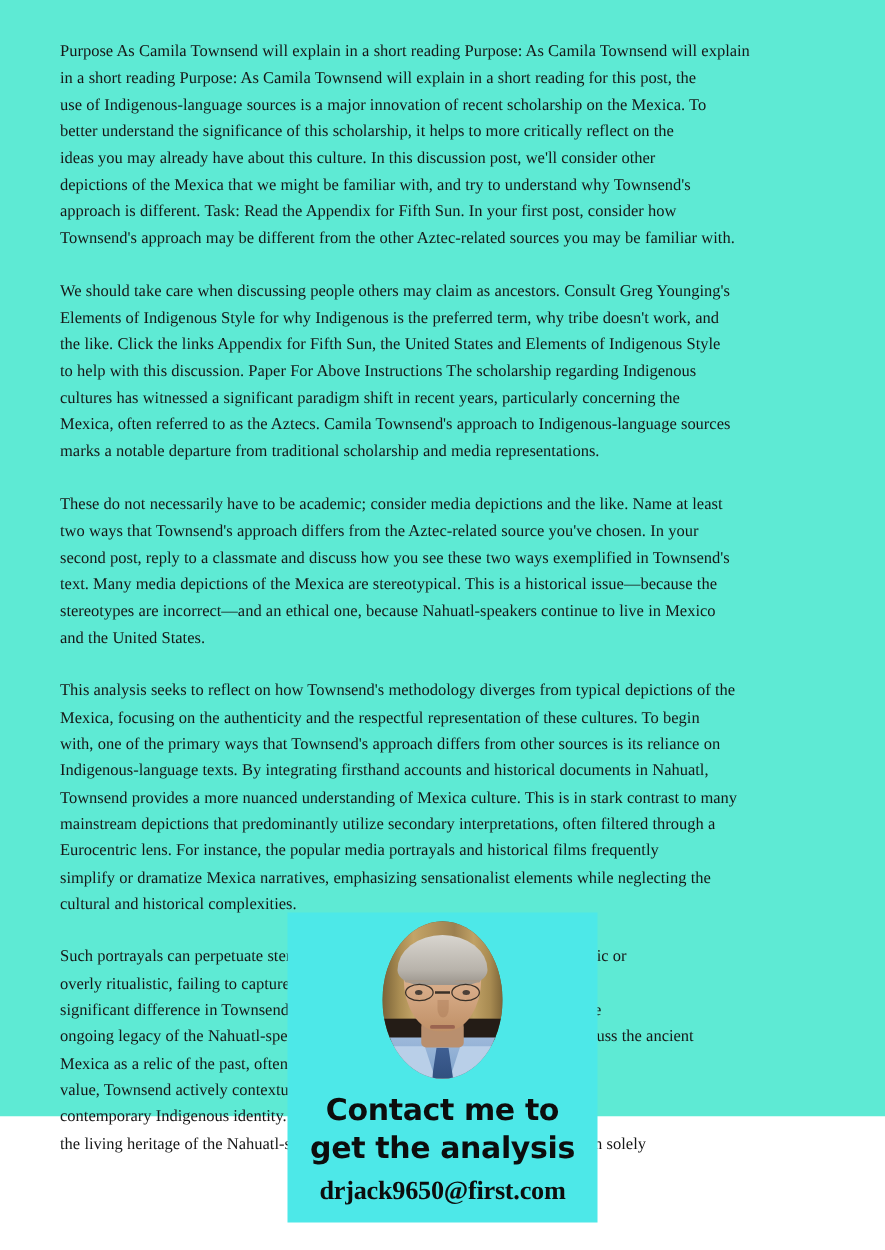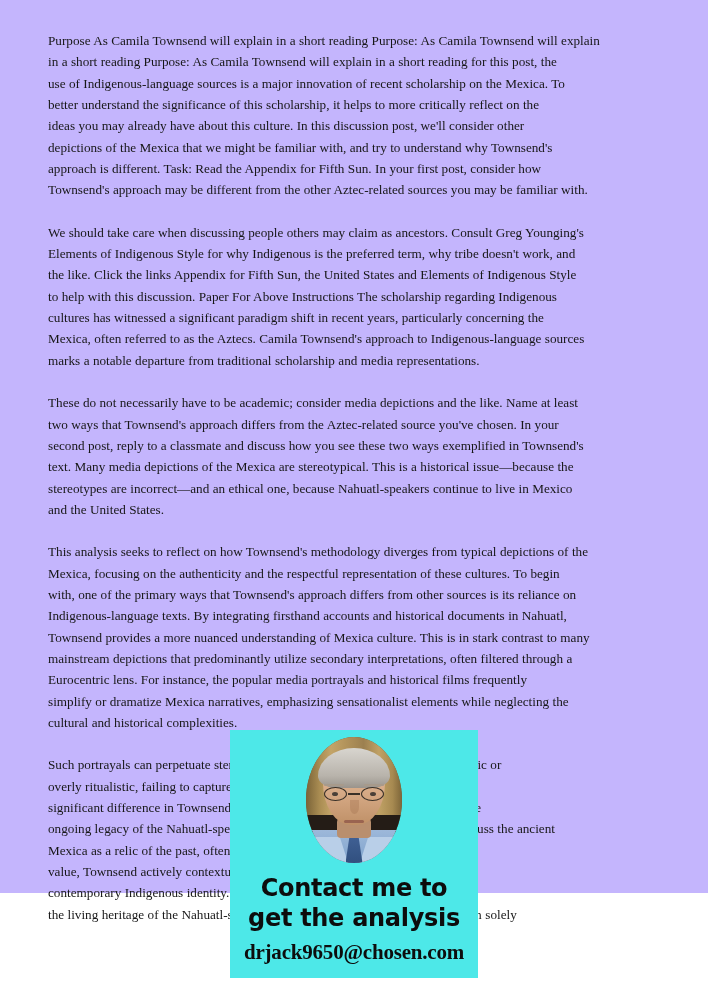--- a/index.html
+++ b/index.html
@@ -15,21 +15,21 @@
     font-family: "Liberation Serif", "DejaVu Serif", serif;
   }
 
   
   #document-page {
     position: absolute;
     left: 0;
     top: 0;
     width: 708px;
     height: 893px;
-    background: #c4b5fd;
+    background: #5eead4;
   }
   #document-body {
     position: absolute;
     left: 48px;
     top: 30px;
     width: 602px;
   }
   .doc-paragraph {
     font-family: "Liberation Serif", "DejaVu Serif", serif;
     font-size: 13.2px;
@@ -289,16 +289,16 @@
       </div>
       <div class="pt-nose"></div>
       <div class="pt-mouth"></div>
     </div>
 
     <div id="contact-headline">
       <div>Contact me to</div>
       <div>get the analysis</div>
     </div>
 
-    <div id="contact-email">drjack9650@chosen.com</div>
+    <div id="contact-email">drjack9650@first.com</div>
 
   </div>
 </div>
 
 </body></html>

